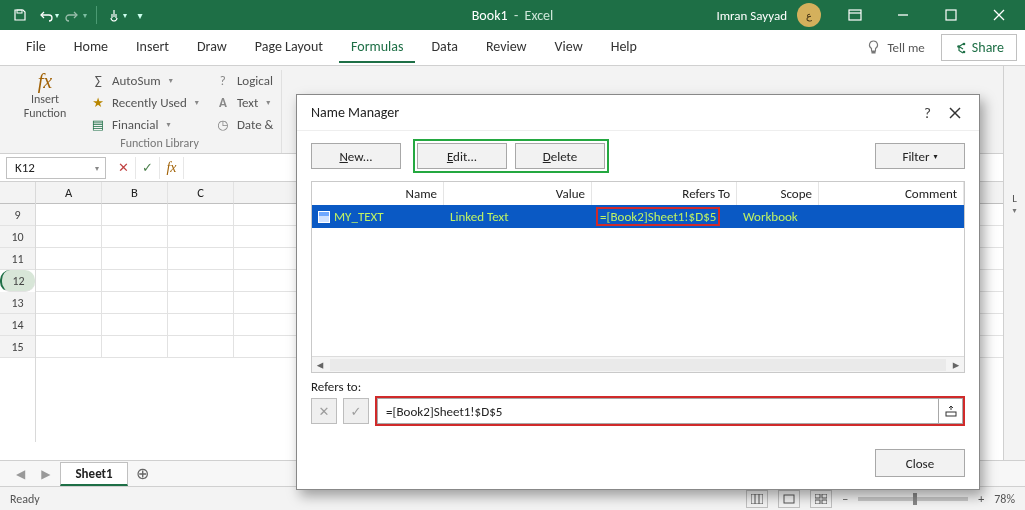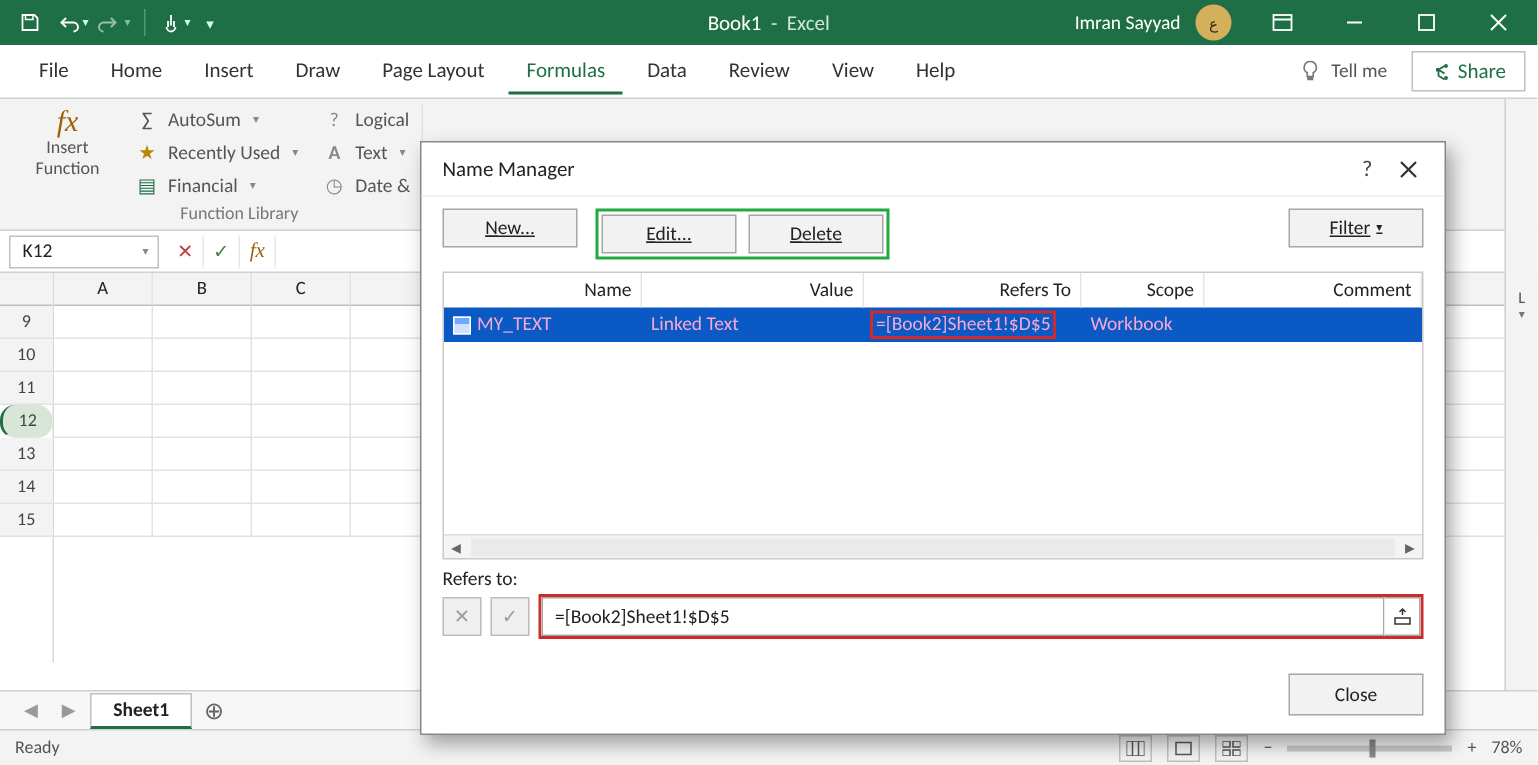--- a/index.html
+++ b/index.html
@@ -63,35 +63,35 @@
   .stadd { width:22px; height:22px; border-radius:50%; display:flex; align-items:center; justify-content:center; color:#666; cursor:pointer; font-size:16px; }
 
   
   .statusbar { height:24px; background:#f3f3f3; border-top:1px solid #d0d0d0; display:flex; align-items:center; padding:0 10px; font-size:12px; color:#555; }
   .statusbar .right { margin-left:auto; display:flex; align-items:center; gap:10px; }
   .viewbtn { width:22px; height:18px; border:1px solid #c0c0c0; display:flex; align-items:center; justify-content:center; }
   .zoom-track { width:110px; height:4px; background:#c8c8c8; position:relative; }
   .zoom-track .thumb { position:absolute; left:50%; top:-4px; width:4px; height:12px; background:#888; }
 
   
-  .dialog { position:absolute; left:280px; top:94px; width:684px; height:396px; background:#fff; border:1px solid #888; box-shadow:4px 6px 12px rgba(0,0,0,.35); display:flex; flex-direction:column; }
+  .dialog { position:absolute; left:296px; top:94px; width:684px; height:396px; background:#fff; border:1px solid #888; box-shadow:4px 6px 12px rgba(0,0,0,.35); display:flex; flex-direction:column; }
   .dlg-title { height:36px; display:flex; align-items:center; padding:0 10px 0 14px; font-size:14px; border-bottom:1px solid #eee; }
   .dlg-title .spacer { flex:1; }
   .dlg-help { font-size:15px; color:#444; padding:0 10px; cursor:pointer; }
   .dlg-close { width:28px; height:28px; display:flex; align-items:center; justify-content:center; cursor:pointer; }
-  .dlg-toolbar { display:flex; align-items:flex-start; padding:8px 14px; gap:12px;text-decoration:underline; }
+  .dlg-toolbar { display:flex; align-items:center; padding:8px 14px; gap:12px; }
   .dbtn { width:90px; height:26px; border:1px solid #a8a8a8; background:#f2f2f2; display:flex; align-items:center; justify-content:center; font-size:13px; cursor:pointer; }
   .dbtn .ul { text-decoration:underline; }
   .green-box { border:2px solid #24a840; padding:2px; display:flex; gap:8px; }
   .filter-btn { margin-left:auto; }
 
   .nm-table { margin:0 14px; border:1px solid #c9c9c9; flex:0 0 auto; }
   .nm-head { display:flex; background:#fff; font-size:13px;text-align:right; }
   .nm-head > div { padding:4px 6px; border-right:1px solid #e5e5e5; }
-  .nm-row { display:flex; background:#0a59c4; color:#f9a8d4; font-size:13px; }
+  .nm-row { display:flex; background:#0a59c4; color:#bef264; font-size:13px; }
   .nm-row > div { padding:4px 6px; display:flex; align-items:center; gap:4px; }
   .c-name{width:132px;} .c-val{width:148px;} .c-ref{width:145px;} .c-scope{width:82px;} .c-com{flex:1;}
   .red-box { border:2px solid #d02a2a; margin:-2px; padding:0 2px; }
   .nm-body { height:128px; background:#fff; }
   .nm-scroll { height:16px; border-top:1px solid #dcdcdc; display:flex; align-items:center; background:#f4f4f4; }
   .nm-scroll .arrow { width:16px; text-align:center; color:#666; cursor:pointer; }
   .nm-scroll .track { flex:1; height:12px; background:#eaeaea; margin:0 2px; }
 
   .refersto { padding:6px 14px 2px; font-size:13px; }
   .refersto-row { display:flex; align-items:center; padding:0 14px 10px; gap:6px; }

